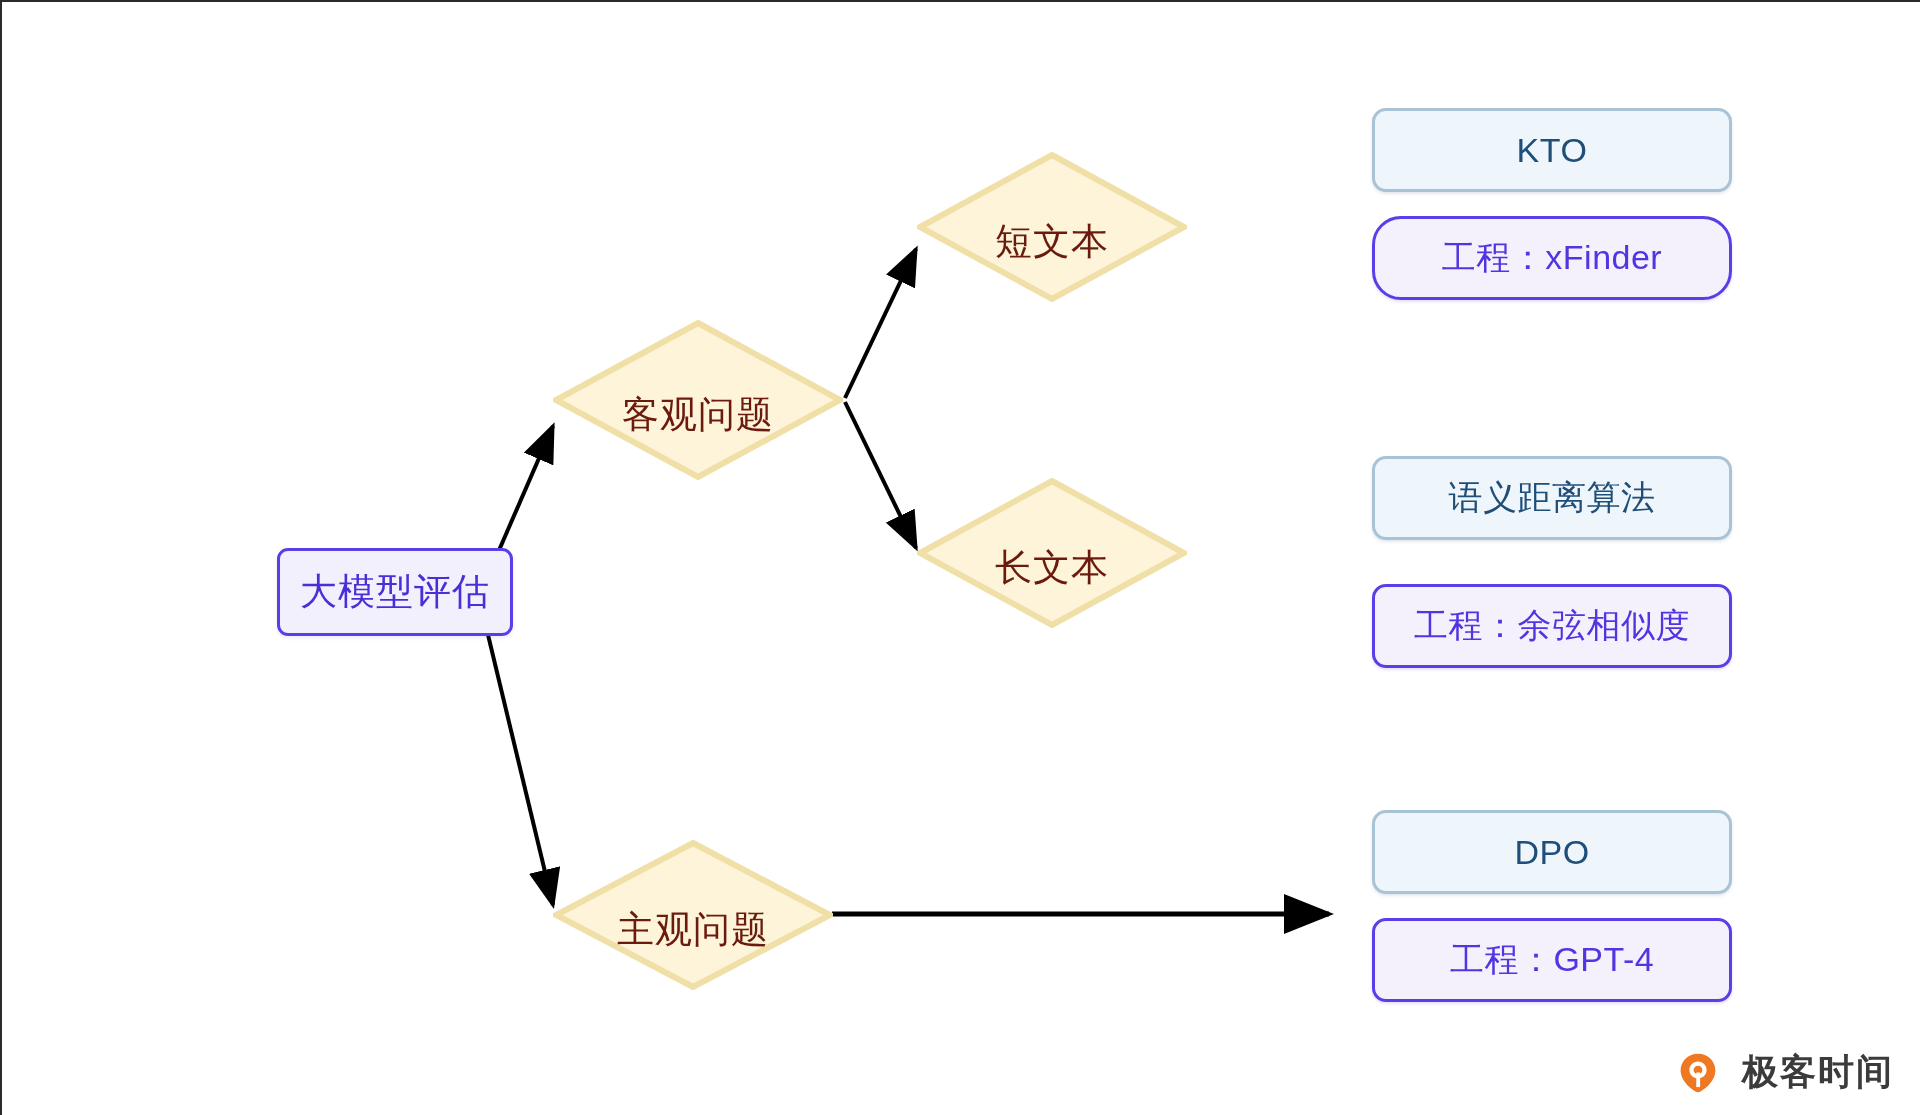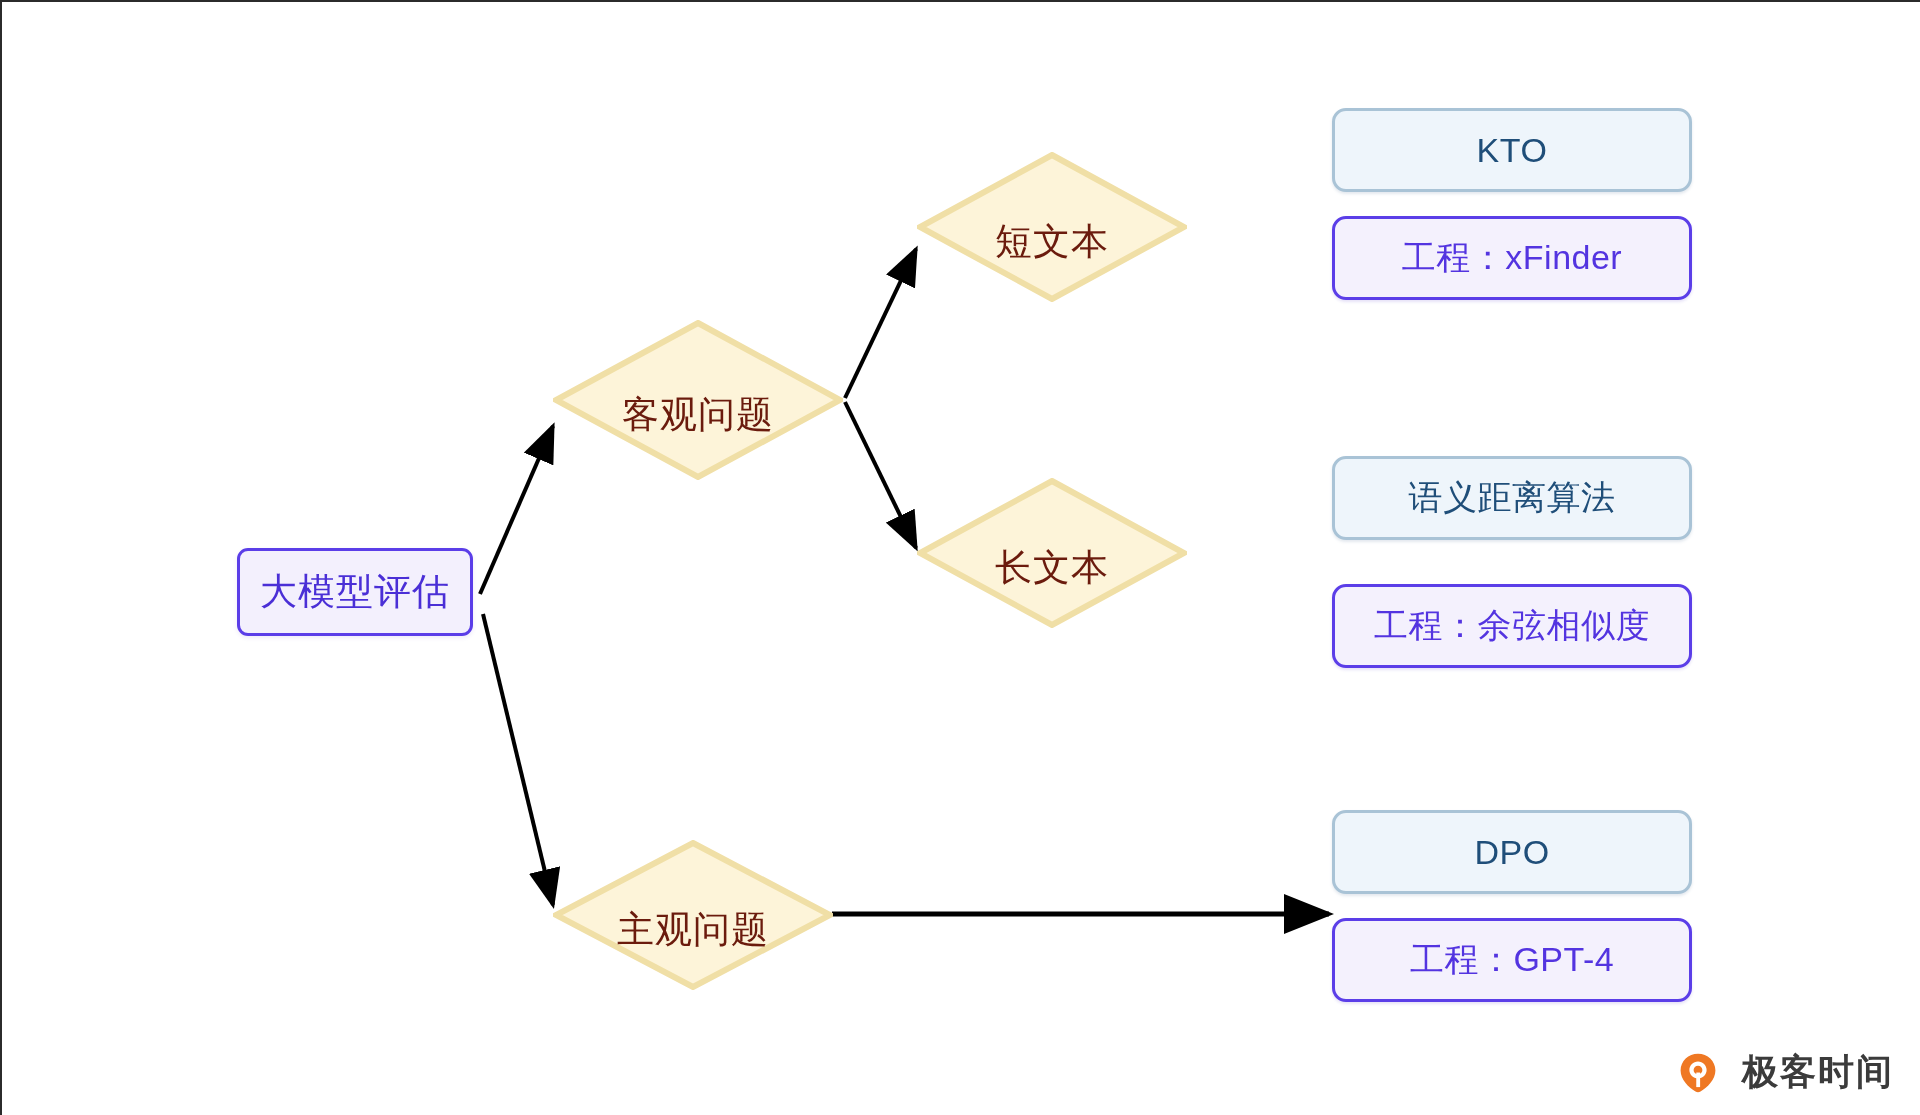--- a/index.html
+++ b/index.html
@@ -33,20 +33,21 @@
 
   
   .node {
     position: absolute;
     display: flex;
     align-items: center;
     justify-content: center;
     box-sizing: border-box;
     text-align: center;
     white-space: nowrap;
+    margin-left: 40px;
   }
 
   
   .root-node {
     background: #f3f0fd;
     border: 3px solid #5b3ee8;
     border-radius: 11px;
     color: #4a2fd6;
     font-size: 37px;
     letter-spacing: 1px;
@@ -182,21 +183,21 @@
   </div>
 
   <div class="node blue-card" style="left:1330px; top:454px; width:360px; height:84px;">
     <span>语义距离算法</span>
   </div>
 
   <div class="node blue-card" style="left:1330px; top:808px; width:360px; height:84px;">
     <span>DPO</span>
   </div>
 
-  <div class="node purple-card" style="left:1330px; top:214px; width:360px; height:84px;">
+  <div class="node purple-card" style="left:1330px; top:214px; width:360px; height:84px;border-radius:29px;">
     <span>工程：xFinder</span>
   </div>
 
   <div class="node purple-card" style="left:1330px; top:582px; width:360px; height:84px;">
     <span>工程：余弦相似度</span>
   </div>
 
   <div class="node purple-card" style="left:1330px; top:916px; width:360px; height:84px;">
     <span>工程：GPT-4</span>
   </div>

